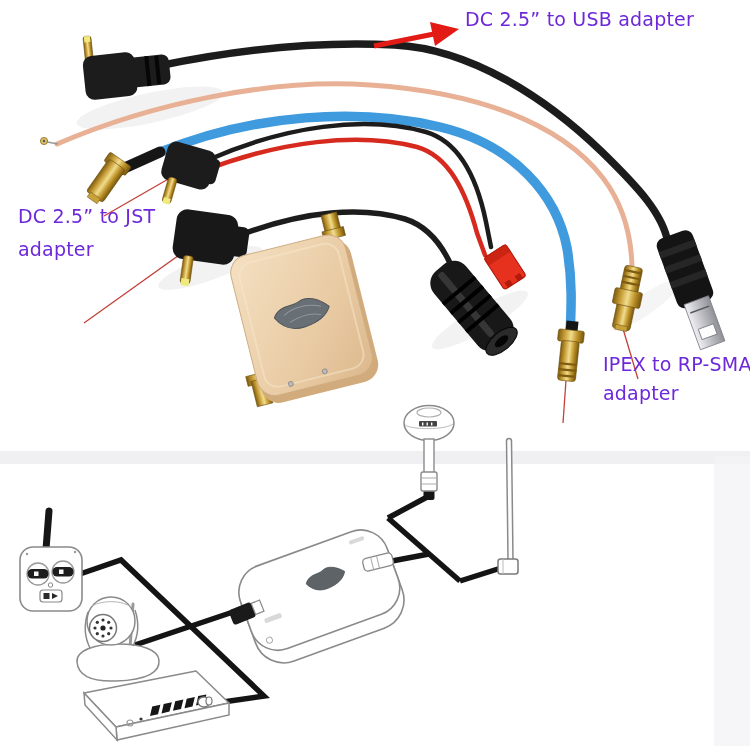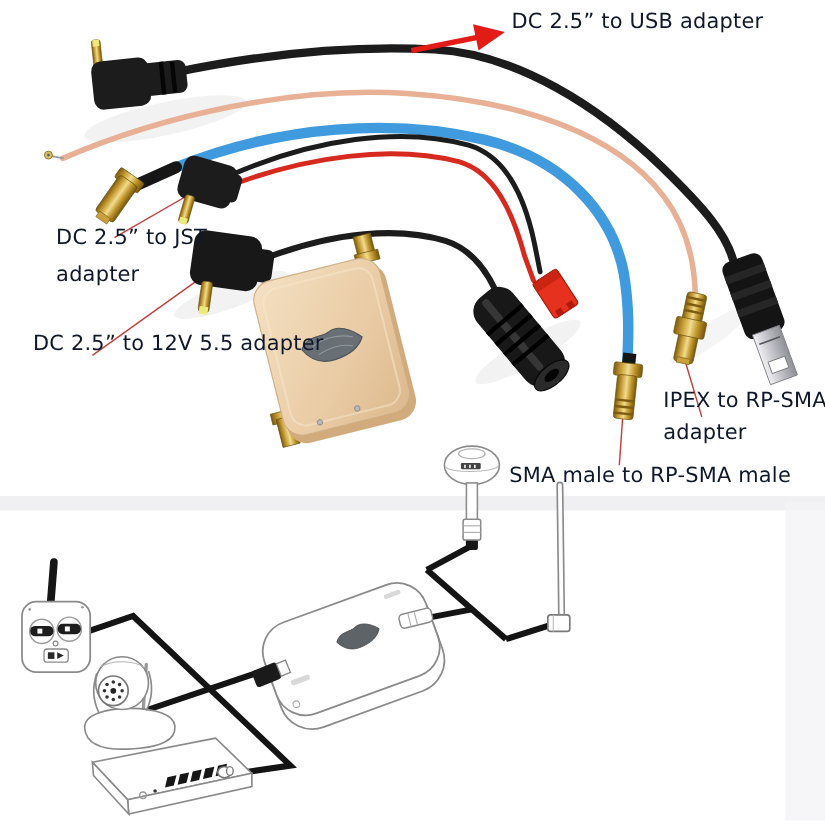--- a/index.html
+++ b/index.html
@@ -1,21 +1,21 @@
 <!DOCTYPE html>
 <html><head>
 <meta charset="utf-8">
 <style>
   html,body{margin:0;padding:0;background:#fff;}
   .stage{position:relative;width:750px;height:750px;background:#ffffff;overflow:hidden;
          font-family:"DejaVu Sans","Liberation Sans",sans-serif;}
   .stage svg{position:absolute;left:0;top:0;z-index:1;}
-  .lbl{position:absolute;z-index:2;font-size:19px;line-height:26px;color:#0f172a;
+  .lbl{position:absolute;z-index:2;font-size:19px;line-height:26px;color:#6d28d9;
        white-space:nowrap;letter-spacing:0.2px;}
-  .lh33{line-height:33px;margin-left:33px;}
+  .lh33{line-height:33px;}
   .lh29{line-height:29px;}
 </style>
 </head>
 <body>
 
 <div class="stage">
 
 <svg width="750" height="750" viewBox="0 0 750 750">
   <defs>
     <linearGradient id="goldGrad" x1="0" y1="0" x2="1" y2="0">
@@ -271,19 +271,17 @@
     <path d="M509,441 C509.5,470 510,520 510.5,560" stroke="#fcfcfc" stroke-width="3.5" fill="none" stroke-linecap="round"></path>
     <rect x="498" y="559" width="20" height="15" rx="2.5" fill="#fff" stroke="#7a7a7a" stroke-width="1.5"></rect>
     <line x1="503" y1="559" x2="503" y2="574" stroke="#bbb" stroke-width="1"></line>
   </g>
 </svg>
 
   <div class="lbl" style="left:465px;top:6px"><span>DC 2.5” to USB adapter</span></div>
 
   <div class="lbl lh33" style="left:18px;top:200px"><span>DC 2.5” to JST</span><br><span>adapter</span></div>
 
-  <div class="lbl" style="left:30px;top:299px"><span>DC 2.5” to 12V 5.5 adapter</span></div>
 
   <div class="lbl lh29" style="left:603px;top:350px"><span>IPEX to RP-SMA</span><br><span>adapter</span></div>
 
-  <div class="lbl" style="left:463px;top:419px"><span>SMA male to RP-SMA male</span></div>
 
 </div>
 
 </body></html>

